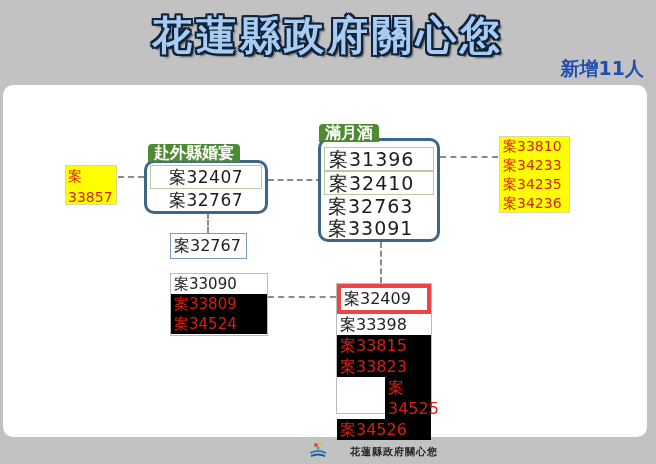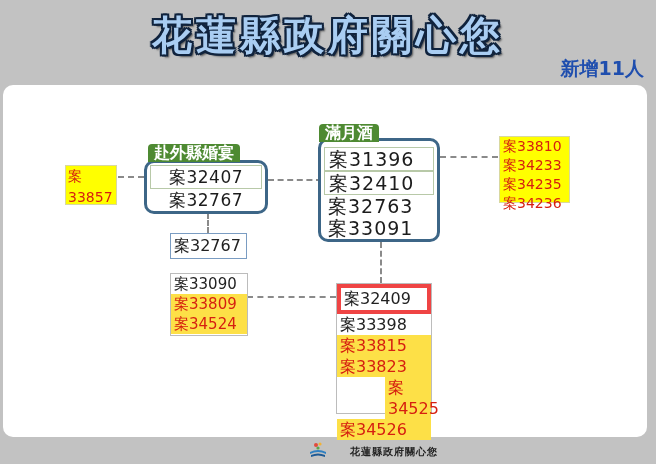--- a/index.html
+++ b/index.html
@@ -37,21 +37,21 @@
   .cell {
     font-size:17px; color:#1c1c1c; text-align:center; line-height:22px; letter-spacing:0.5px;
   }
   .cell.framed { border:1px solid #b8c9a8; background:#fff; }
   .big .cell { font-size:19px; line-height:22px; letter-spacing:1px; text-align:left; padding-left:4px; }
 
   .list {
     position:absolute; border:1px solid #bcbcbc; background:#fff; box-sizing:border-box;
   }
   .list .item { font-size:15px; line-height:20px; padding-left:3px; color:#222; }
-  .list .item.hl { background:#fde047; color:#d61f10; }
+  .list .item.hl { background:#000000; color:#d61f10; }
   .list.yellow { background:#ffff00; }
   .list.yellow .item { color:#d61f10; }
 
   .footer {
     position:absolute; left:0; top:440px; width:656px; height:24px; display:flex;
     justify-content:center; align-items:center; gap:22px;padding-left:45px;
   }
   .footer-text { font-size:10px; font-weight:bold; color:#222; letter-spacing:1px; }
 </style>
 </head>
@@ -84,28 +84,28 @@
 </div>
 
 <div class="tab" style="left:319px; top:124px;">滿月酒</div>
 <div class="group big" style="left:318px; top:138px; width:122px; height:104px; padding:6px 3px;">
   <div class="cell framed">案31396</div>
   <div class="cell framed">案32410</div>
   <div class="cell">案32763</div>
   <div class="cell">案33091</div>
 </div>
 
-<div class="list yellow" style="left:499px; top:136px; width:71px; height:67px; border-color:#d8d8a0;">
+<div class="list yellow" style="left:499px; top:136px; width:71px; height:77px; border-color:#d8d8a0;">
   <div class="item" style="font-size:14px; line-height:19px;">案33810</div>
   <div class="item" style="font-size:14px; line-height:19px;">案34233</div>
   <div class="item" style="font-size:14px; line-height:19px;">案34235</div>
   <div class="item" style="font-size:14px; line-height:19px;">案34236</div>
 </div>
 
-<div class="list" style="left:170px; top:273px; width:78px; height:63px;">
+<div class="list" style="left:170px; top:273px; width:98px; height:63px;">
   <div class="item">案33090</div>
   <div class="item hl">案33809</div>
   <div class="item hl">案34524</div>
 </div>
 
 <div class="list" style="left:336px; top:283px; width:96px; height:131px;">
   <div class="item" style="font-size:16px; line-height:22px; border:4px solid #ef4444;">案32409</div>
   <div class="item" style="font-size:16px; line-height:21px;">案33398</div>
   <div class="item hl" style="font-size:16px; line-height:21px;">案33815</div>
   <div class="item hl" style="font-size:16px; line-height:21px;">案33823</div>

